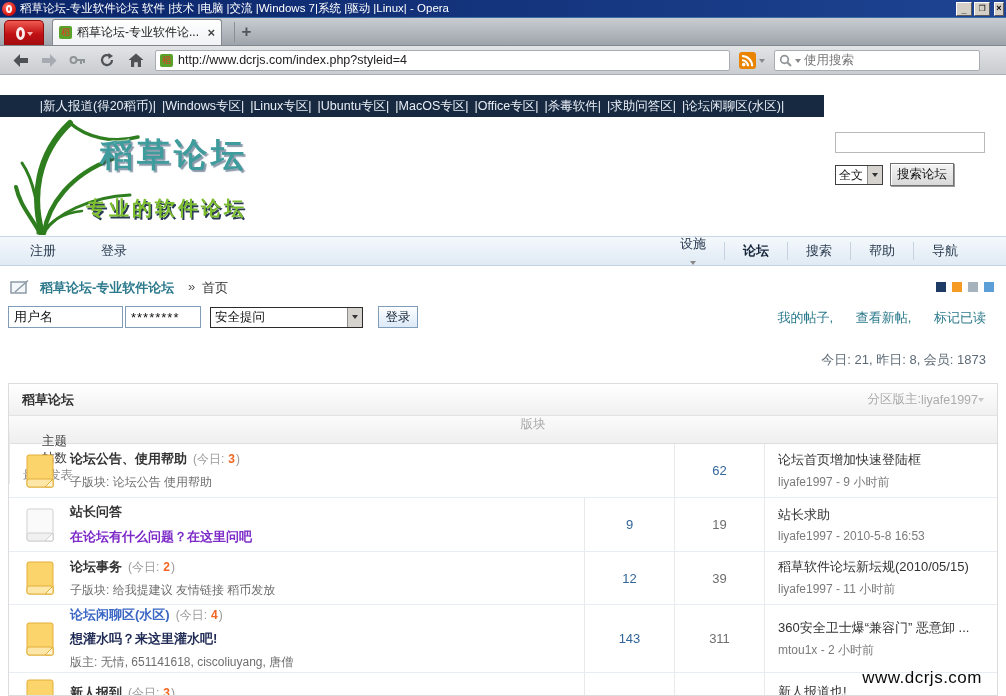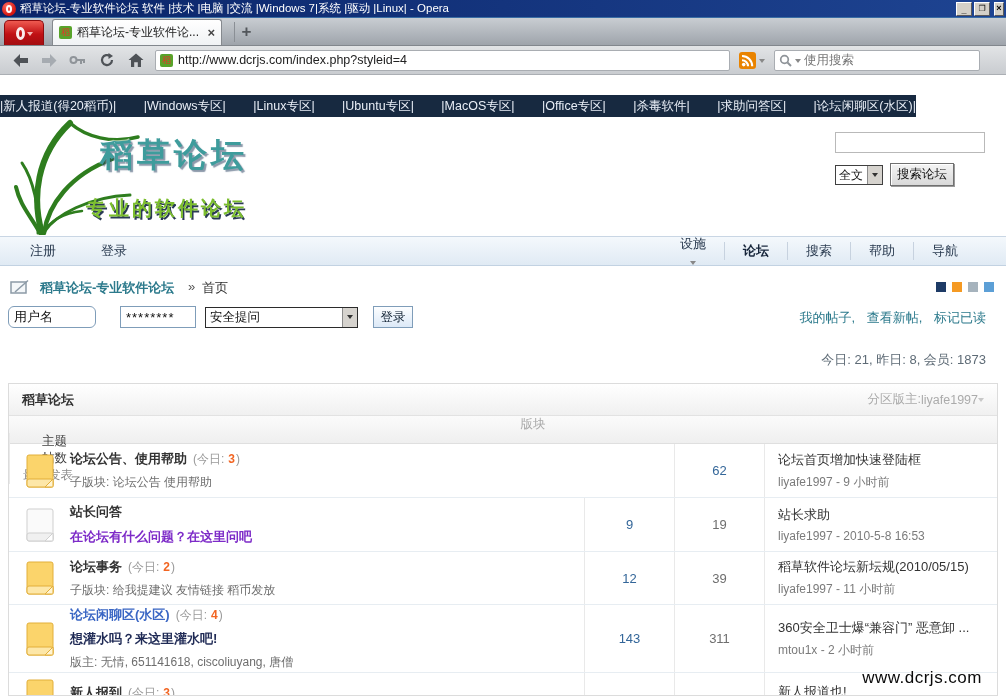--- a/index.html
+++ b/index.html
@@ -59,22 +59,22 @@
     border-radius:2px; display:flex; align-items:center; padding:0 4px; gap:5px; }
   .urlbox input { border:none; outline:none; flex:1; font-size:12.5px; color:#222;
     font-family:"Liberation Sans","DejaVu Sans",sans-serif; background:transparent; }
   .rssbtn { display:flex; align-items:center; gap:3px; }
   .searchbox { width:206px; height:21px; background:#fff; border:1px solid #A9ADB2; border-radius:2px;
     display:flex; align-items:center; padding:0 4px; gap:3px; }
   .searchbox input { border:none; outline:none; flex:1; font-size:12.5px; color:#a16207;
     font-family:"Liberation Sans","DejaVu Sans",sans-serif; background:transparent; }
   
   .page { position:absolute; left:0; top:75px; width:1006px; height:621px; background:#fff; overflow:hidden; }
-  .site-nav { position:absolute; left:0; top:20px; width:916px; height:22px; background:#172940;
-    display:flex; align-items:center; justify-content:space-between; }
+  .site-nav { position:absolute; left:0; top:20px; width:824px; height:22px; background:#172940;
+    display:flex; align-items:center; justify-content:center; gap:6px; }
   .site-nav a { color:#E9EEF6; font-size:12.5px; text-decoration:none; white-space:nowrap; }
   .grass { position:absolute; left:12px; top:42px; }
   .logo-title { position:absolute; left:100px; top:58px; font-size:33px; font-weight:bold; color:#3E9C9C;
     letter-spacing:4px; text-shadow:2px 2px 1px rgba(45,70,100,.55), -1px -1px 0 rgba(255,255,255,.6); }
   .logo-sub { position:absolute; left:86px; top:120px; font-size:20px; font-weight:bold; color:#7CBE2E;
     letter-spacing:3px; text-shadow:1.5px 1.5px 0 #2A3A55; }
   .hsearch-input { position:absolute; left:835px; top:57px; width:150px; height:21px;
     border:1px solid #B9B9B9; background:#fff; padding:0 4px; font-size:12px; outline:none; }
   .scope-sel { position:absolute; left:835px; top:90px; width:48px; height:20px; background:#fff;
     border:1px solid #404040; display:flex; align-items:center; }
@@ -102,29 +102,29 @@
   .crumb-ic { position:absolute; left:10px; top:2px; }
   .crumb-site { position:absolute; left:40px; top:2px; font-weight:bold; color:#2C7A8C; font-size:13px; }
   .crumb-sep { position:absolute; left:188px; top:2px; color:#555; }
   .crumb-cur { position:absolute; left:202px; top:2px; color:#333; font-size:13px; }
   .squares { position:absolute; right:12px; top:5px; display:flex; gap:6px; }
   .sq { width:10px; height:10px; }
   
   .loginrow { position:absolute; left:8px; top:229px; height:26px; display:flex; align-items:center; }
   .loginrow input { height:22px; border:1px solid #7F9DB9; padding:0 5px; font-size:13px; color:#111;
     outline:none; font-family:"Liberation Sans","DejaVu Sans",sans-serif; }
-  .u-in { width:88px; margin-right:24px;border-radius:6px; }
+  .u-in { width:115px; margin-right:2px; }
   .p-in { width:76px; margin-right:9px; letter-spacing:1px; }
   .sec-sel { width:153px; height:21px; background:#fff; border:1px solid #2b2b2b;
     display:flex; align-items:center; margin-right:15px; }
   .sec-sel .lbl { flex:1; padding-left:4px; font-size:12.5px; color:#111; }
   .login-btn { width:40px; height:22px; background:linear-gradient(#FDFEFF,#DCE9F7);
     border:1px solid #7F9DB9; font-size:12.5px; color:#123; text-align:center; line-height:20px; }
   .userlinks { position:absolute; right:20px; top:234px; font-size:13px; color:#2C7A8C; }
-  .userlinks span { margin-left:8px; }
+  .userlinks span { margin-left:19px; }
   .statsline { position:absolute; right:20px; top:276px; font-size:13px; color:#5E6B76; }
   
   .ftable { position:absolute; left:8px; top:308px; width:990px; height:313px;
     border:1px solid #DCDCDC; background:#fff; overflow:hidden; }
   .fhead { height:32px; background:linear-gradient(#FFFFFF,#F0F0F0); border-bottom:1px solid #E2E2E2;
     display:flex; align-items:center; padding:0 13px; }
   .fhead .ft { font-weight:bold; font-size:13px; color:#333; flex:1; }
   .fhead .fm { color:#ABABAB; font-size:12.5px; display:flex; align-items:center; gap:0; }
   .fhead .fm .caret { border-top-color:#C8C8C8; margin-top:3px; }
   .colhead { height:28px; background:linear-gradient(#FBFBFB,#EFEFEF); border-bottom:1px solid #DFDFDF;

